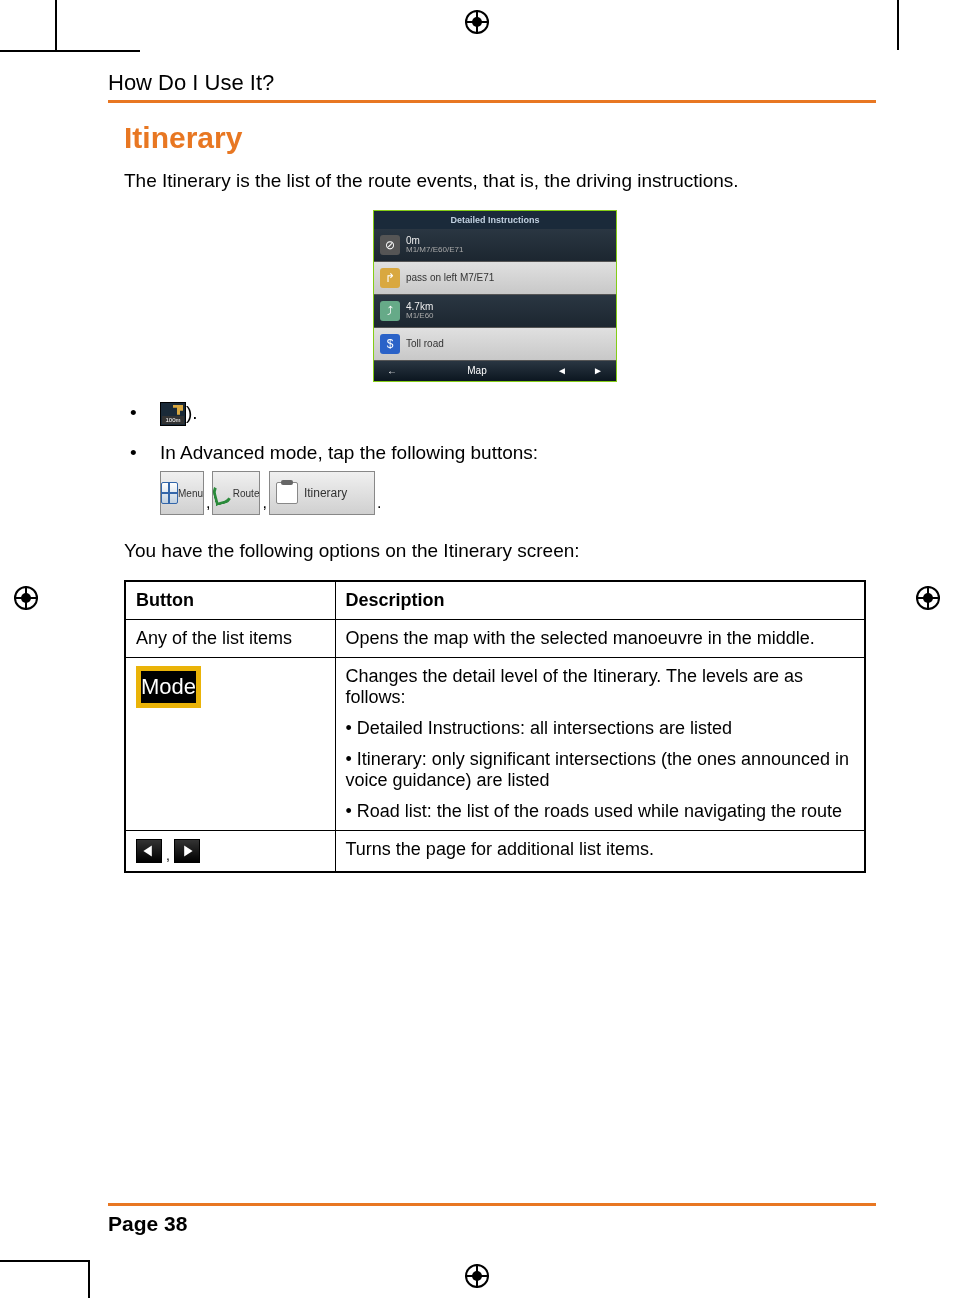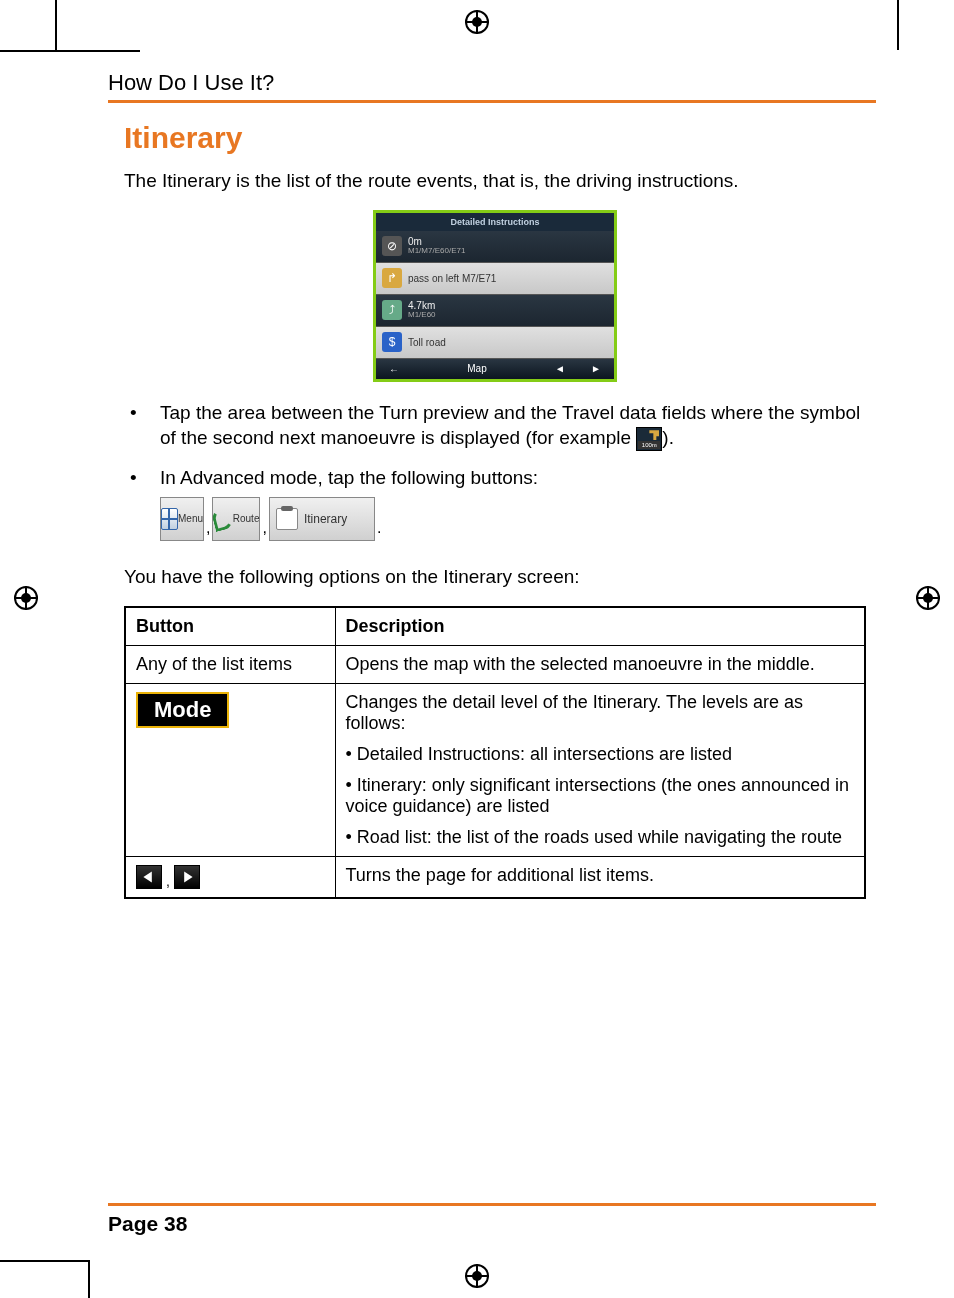--- a/index.html
+++ b/index.html
@@ -49,21 +49,21 @@
     .content { padding-left: 16px; padding-right: 10px; }
     h1.title {
       color: #e87722;
       font-weight: bold;
       font-size: 30px;
       margin-bottom: 14px;
     }
     p.body { font-size: 19px; line-height: 1.3; margin-bottom: 16px; }
     .screenshot {
       width: 244px; height: 172px; margin: 0 auto 18px auto;
-      border: 3px solid #84cc16; background: #3a4a5a;
+      border: 1px solid #84cc16; background: #3a4a5a;
       display: flex; flex-direction: column;
     }
     .ss-top { height: 18px; background: #1a2a3a; color: #c0d0e0; font-size: 9px; text-align: center; line-height: 18px; font-weight: bold; position: relative; }
     .ss-row { flex: 1; background: linear-gradient(#e0e0e0,#c8c8c8); border-bottom: 1px solid #555; display: flex; align-items: center; padding: 0 6px; gap: 6px; }
     .ss-row.dark { background: linear-gradient(#2a3642,#1c2630); color: #ddd; }
     .ss-icon { width: 20px; height: 20px; background: #555; border-radius: 3px; flex-shrink: 0; display:flex;align-items:center;justify-content:center;font-size:12px;color:#fff; }
     .ss-txt { font-size: 10px; line-height: 1.1; }
     .ss-txt .sub { font-size: 8px; color: #aaa; }
     .ss-row.dark .ss-txt { color: #eee; }
     .ss-bot { height: 20px; background: linear-gradient(#2a3642,#0c1620); display: flex; align-items: center; color:#fff; font-size: 10px; }
@@ -99,22 +99,22 @@
     .route .ico::before { content:''; position:absolute; inset:0; border: 3px solid #2a8a3a; border-top-color: transparent; border-right-color: transparent; border-radius: 50% 50% 50% 0; transform: rotate(-15deg); }
     .itin .ico { background: #fff; border: 1px solid #888; border-radius: 2px; position: relative; }
     .itin .ico::before { content:''; position:absolute; top:-3px; left:4px; right:4px; height:5px; background: #666; border-radius: 2px; }
     .sep { font-size: 16px; padding: 0 2px 2px 2px; }
 
     table.opts { width: 100%; border-collapse: collapse; border: 2px solid #000; font-size: 18px; }
     table.opts th, table.opts td { border: 1px solid #000; padding: 8px 10px; text-align: left; vertical-align: top; }
     table.opts th { font-weight: bold; }
     table.opts td.btncell { width: 210px; }
     .mode-btn {
-      display: inline-block; background: #000; color: #fff; font-weight: bold;
-      font-size: 22px; padding: 3px 16px; border: 2px solid #eab308;
+      display: inline-block; background: #000; color: #fff; font-weight: normal;
+      font-size: 22px; padding: 3px 0; border: 5px solid #eab308;
     }
     .pager { display: inline-flex; gap: 4px; }
     .pager .pbtn {
       width: 26px; height: 24px; background: linear-gradient(#333,#000);
       display: flex; align-items: center; justify-content: center; color: #fff;
       border: 1px solid #000;
     }
     .pager .pbtn svg { width: 14px; height: 14px; }
     .sub-bullet { margin-top: 10px; }
 
@@ -185,21 +185,21 @@
         <div class="arrow">←</div>
         <div class="map">Map</div>
         <div class="arrow">◄</div>
         <div class="arrow">►</div>
       </div>
     </div>
 
 
     <ul class="bullets">
       <li>
-        <span>Tap the area between the Turn preview and the Travel data fields where the symbol of the second next manoeuvre is displayed (for example </span><span class="inline-icon"><span class="arrow-g"></span><span class="dist">100m</span></span><span>).</span>
+        <span class="inline-icon"><span class="arrow-g"></span><span class="dist">100m</span></span><span>).</span>
       </li>
       <li>
         <span>In Advanced mode, tap the following buttons:</span>
         <div class="btn-row">
           <div class="small-btn menu">
               <div class="ico"></div>
               <span>Menu</span>
             </div>
             <span class="sep">,</span>
           <div class="small-btn route">

